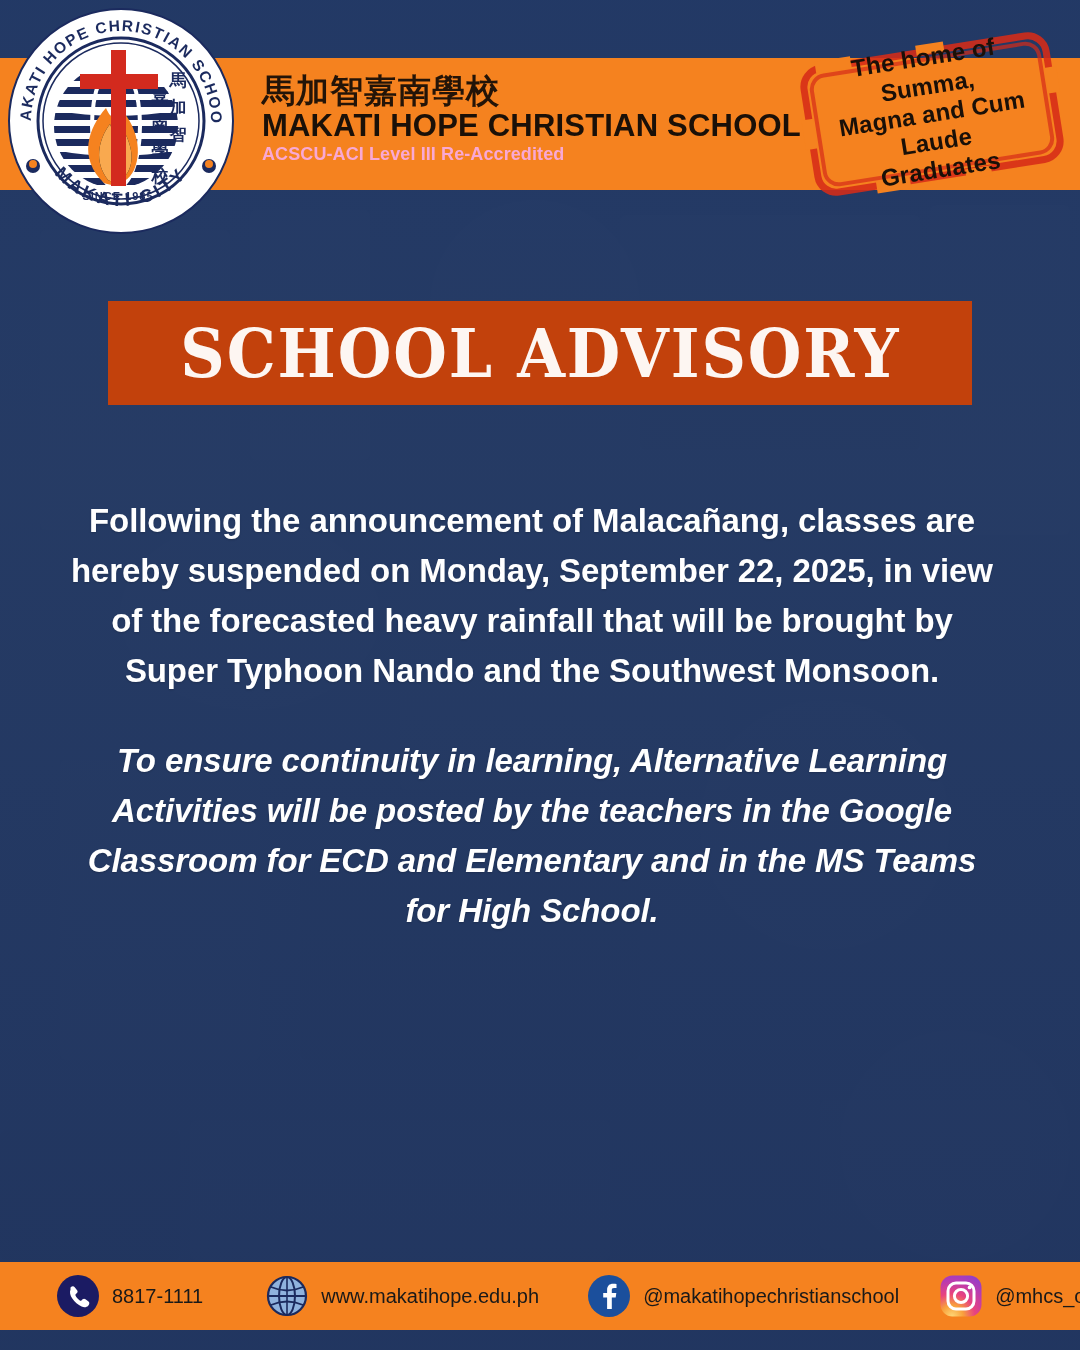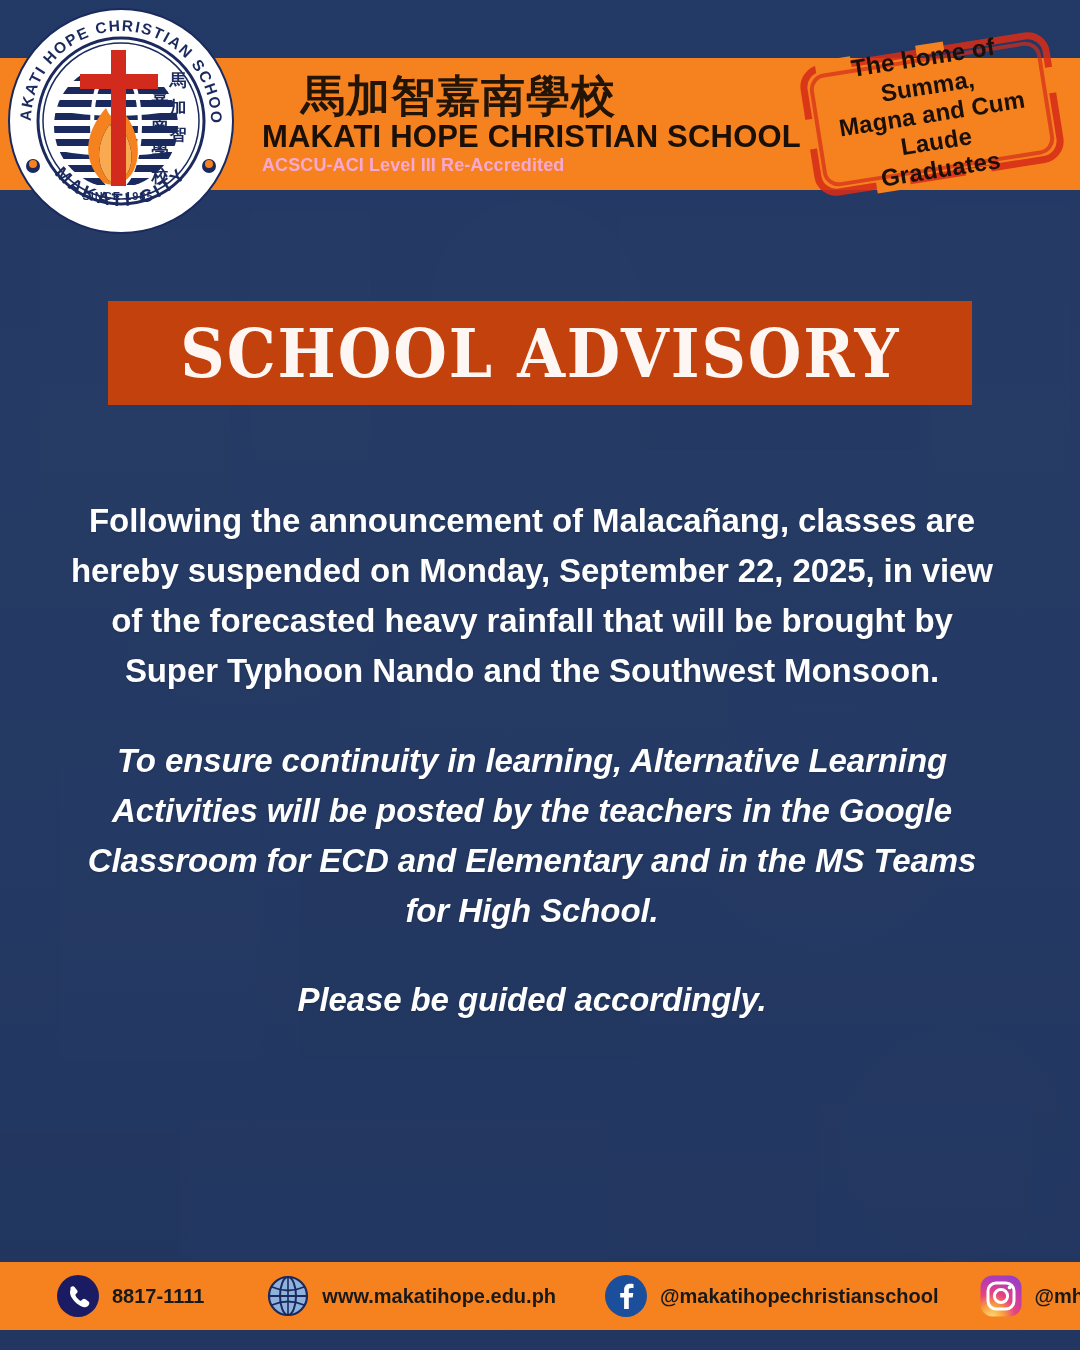--- a/index.html
+++ b/index.html
@@ -51,26 +51,25 @@
   .header-text {
     position: absolute;
     left: 262px;
     top: 74px;
     z-index: 7;
     color: #1d1d1b;
     line-height: 1.0;
   }
   .header-cn {
     font-family: "DejaVu Sans", sans-serif;
-    font-size: 44px;
+    font-size: 33px;
     font-weight: 700;
     letter-spacing: 1px;
     color: #231408;
     margin-bottom: 3px;
-    margin-left: 39px;
   }
   .header-en {
     font-size: 31px;
     font-weight: 700;
     letter-spacing: 0.2px;
     color: #1a1008;
     margin-bottom: 4px;
   }
   .header-sub {
     font-size: 18px;
@@ -186,21 +185,21 @@
     background: #f5821f;
     z-index: 6;
     display: flex;
     align-items: center;
   }
   .footer-item {
     display: flex;
     align-items: center;
     color: #191919;
     font-size: 20px;
-    font-weight: 700;
+    font-weight: 400;
     white-space: nowrap;
   }
   .footer-item .ficon {
     flex: none;
     width: 44px;
     height: 44px;
     margin-right: 12px;
     display: block;
   }
   .fi-phone  { margin-left: 56px; }
@@ -330,21 +329,20 @@
     </div>
   </div>
 
   <div class="advisory-banner">
     <div class="advisory-title">SCHOOL ADVISORY</div>
   </div>
 
   <div class="body-copy">
     <p>Following the announcement of Malacañang, classes are hereby suspended on Monday, September 22, 2025, in view of the forecasted heavy rainfall that will be brought by Super Typhoon Nando and the Southwest Monsoon.</p>
     <p>To ensure continuity in learning, Alternative Learning Activities will be posted by the teachers in the Google Classroom for ECD and Elementary and in the MS Teams for High School.</p>
-    <p>Please be guided accordingly.</p>
   </div>
 
   <div class="footer-band">
 
     <div class="footer-item fi-phone">
       <svg class="ficon" viewBox="0 0 44 44">
         <circle cx="22" cy="22" r="21" fill="#1b1b63"></circle>
         <path d="M14.5 13.5c1.6-1.6 3.3-1.4 4.2-.3l2.4 3c.8 1 .6 2-.2 2.8l-1.2 1.2c-.4.4-.4.8-.2 1.3
                  .8 1.8 2.6 3.9 4.6 5.2.5.3.9.2 1.3-.2l1.2-1.2c.8-.8 1.9-.9 2.9-.1l3 2.4
                  c1.1.9 1.2 2.6-.3 4.1-1.6 1.6-4 2-6.6.8-3.5-1.6-7-4.5-9.3-7.9-2.2-3.3-2.9-7-1.8-8.9z" fill="#ffffff"></path>

